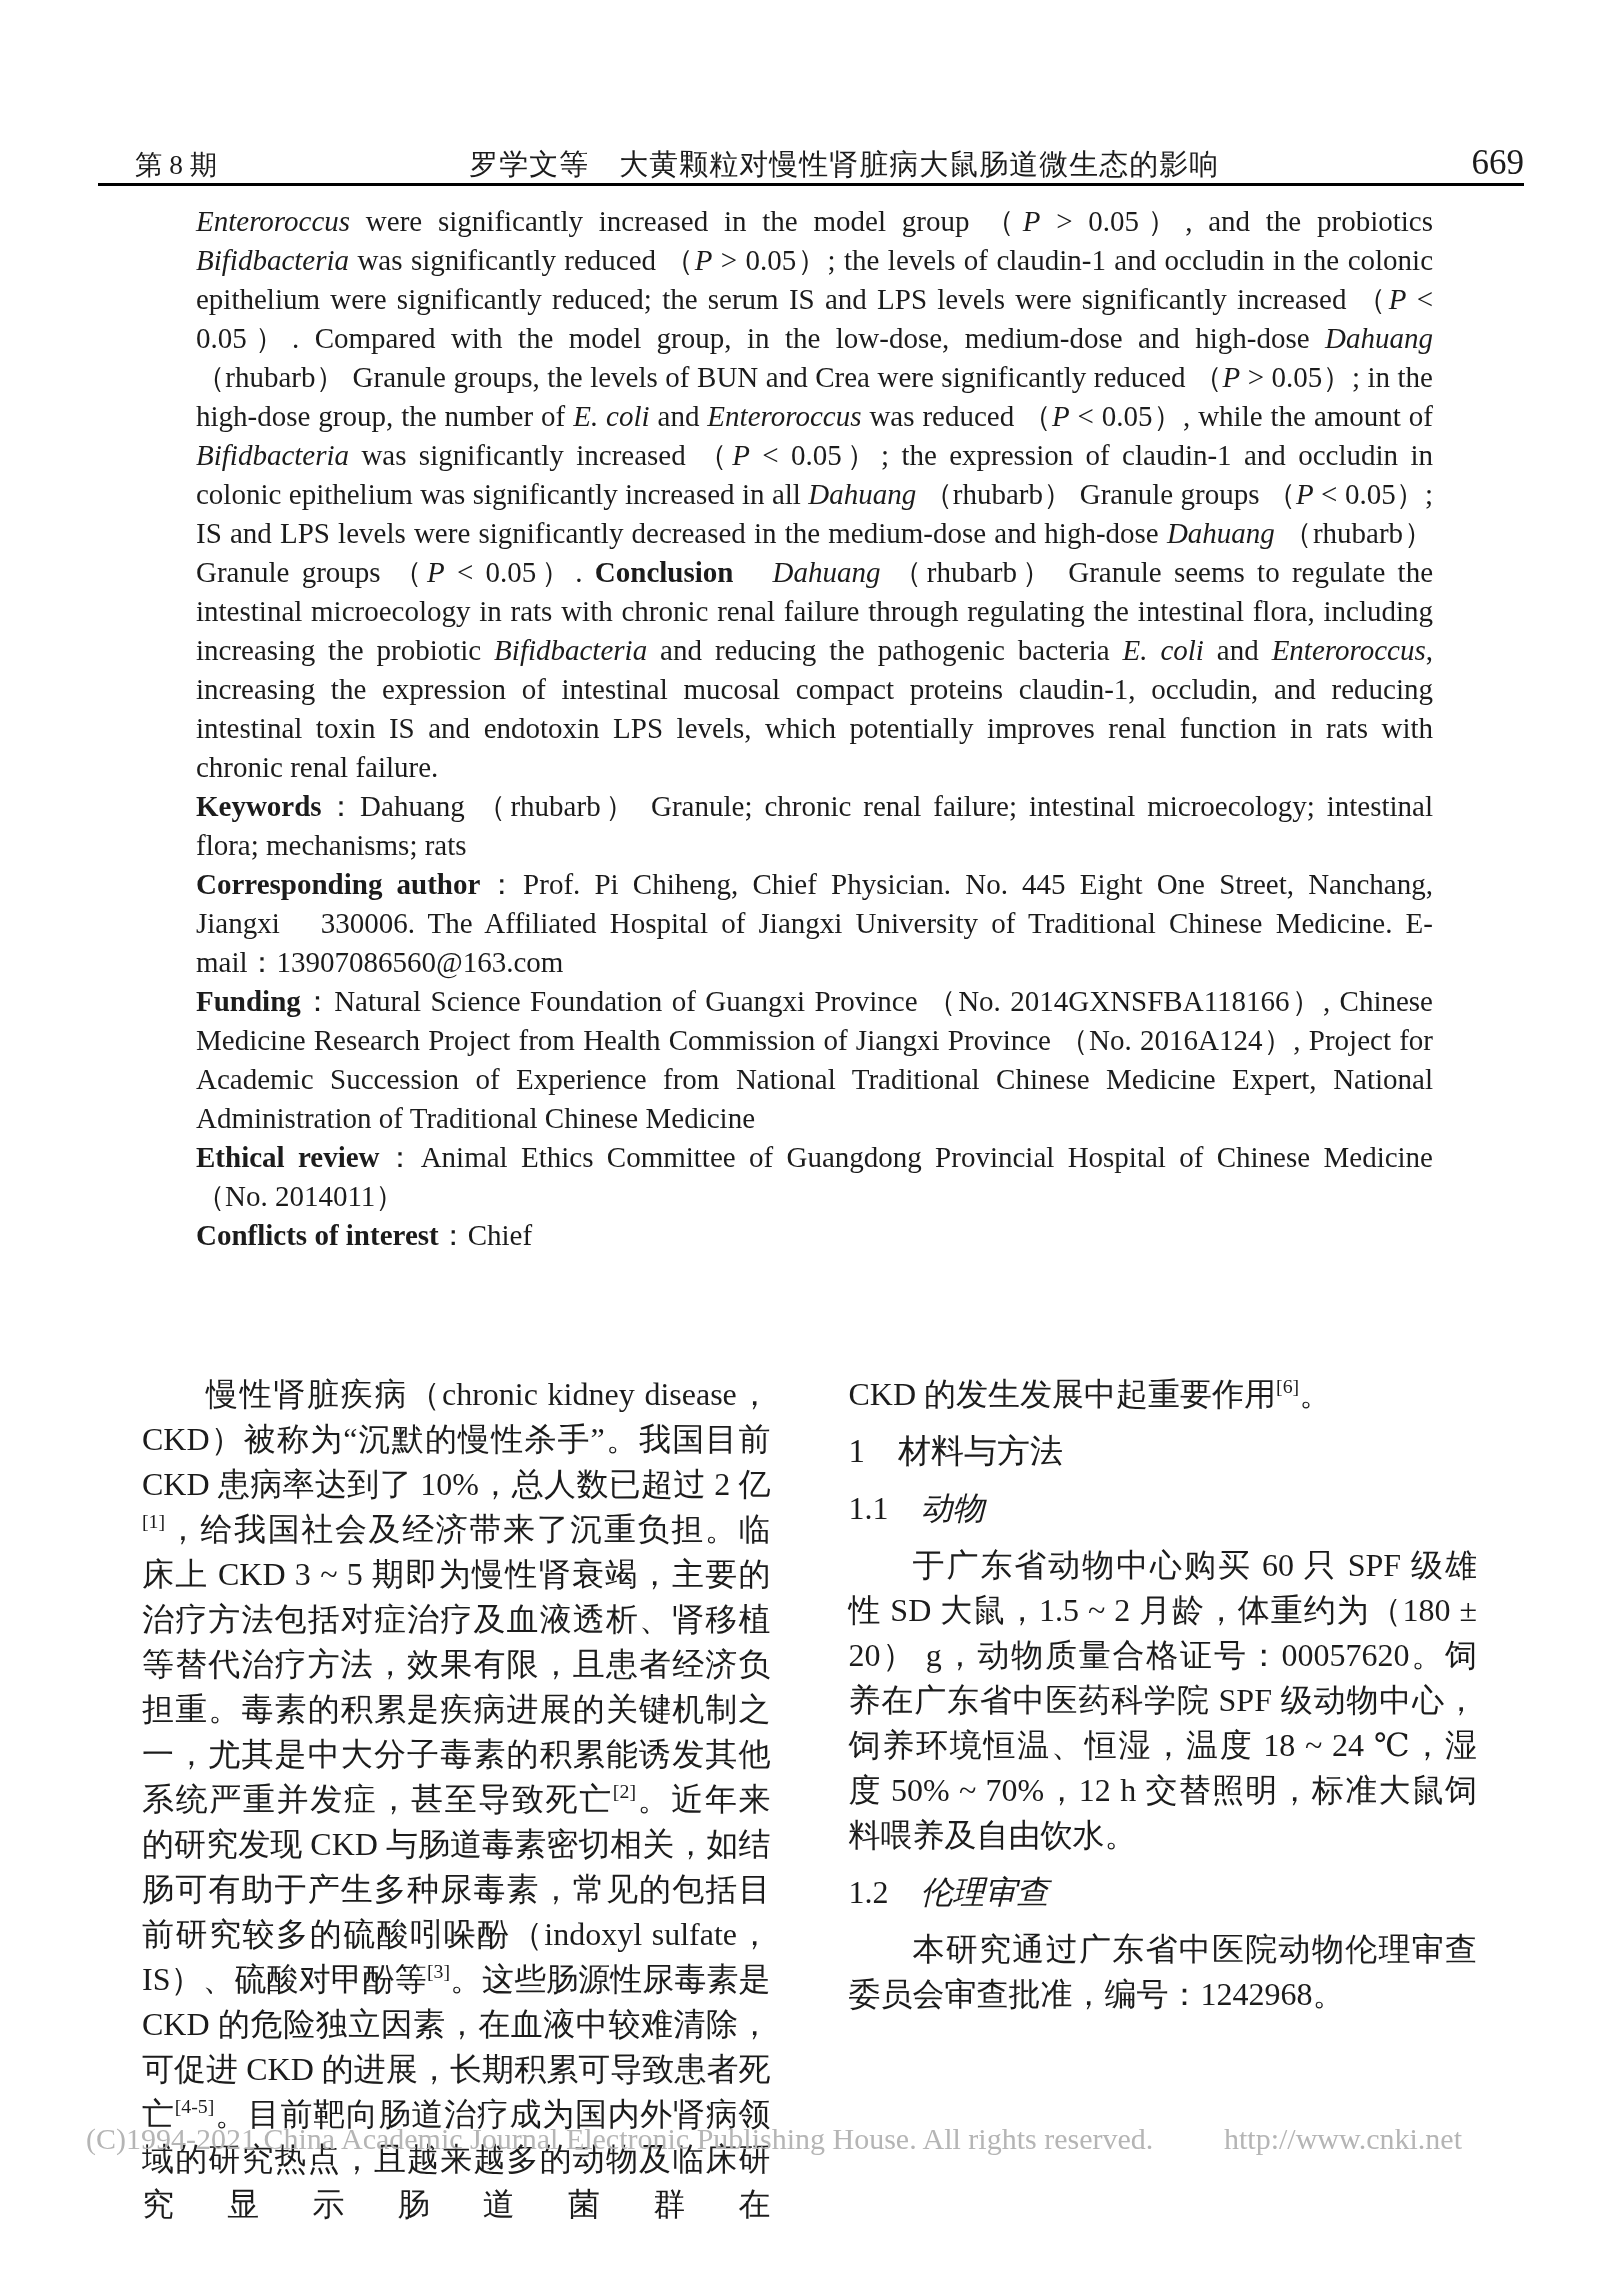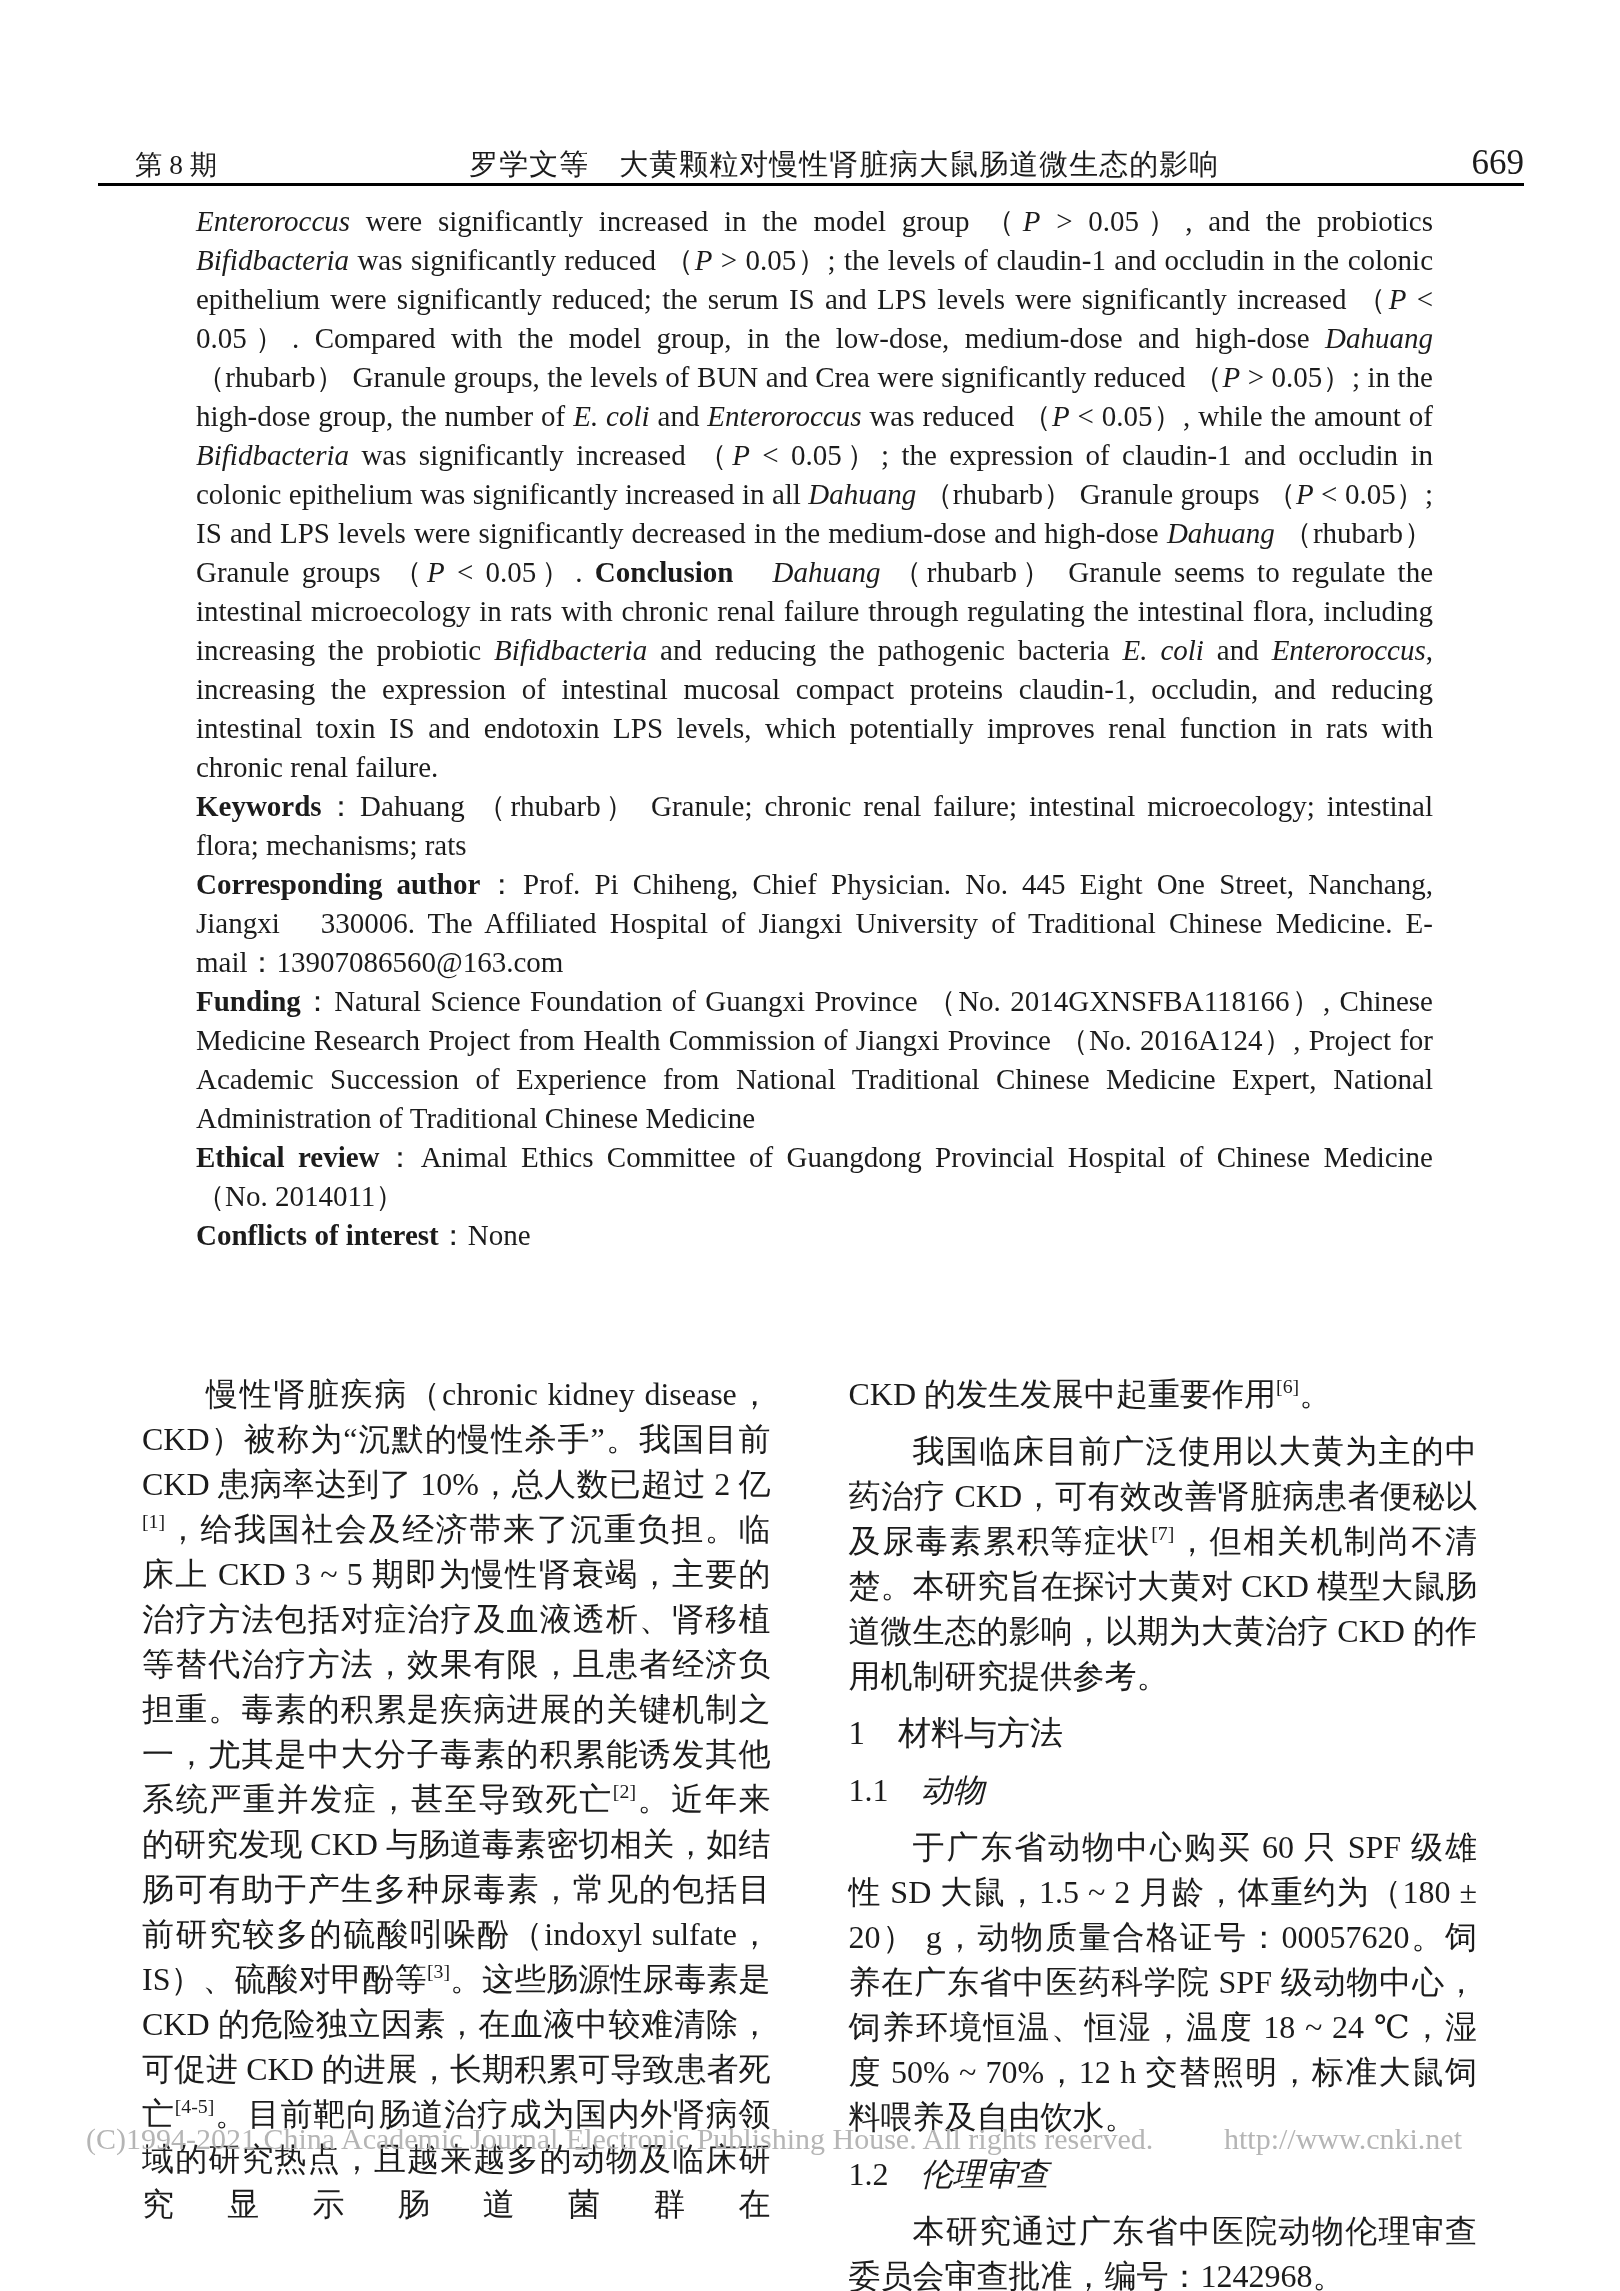--- a/index.html
+++ b/index.html
@@ -68,30 +68,29 @@
   </header>
 
   <div class="rule"></div>
 
   <section class="front">
     <p><i>Enteroroccus</i><span> were significantly increased in the model group （</span><i>P</i><span> &gt; 0.05）, and the probiotics </span><i>Bifidbacteria</i><span> was significantly reduced （</span><i>P</i><span> &gt; 0.05）; the levels of claudin-1 and occludin in the colonic epithelium were significantly reduced; the serum IS and LPS levels were significantly increased （</span><i>P</i><span> &lt; 0.05）. Compared with the model group, in the low-dose, medium-dose and high-dose </span><i>Dahuang</i><span> （rhubarb） Granule groups, the levels of BUN and Crea were significantly reduced （</span><i>P</i><span> &gt; 0.05）; in the high-dose group, the number of </span><i>E. coli</i><span> and </span><i>Enteroroccus</i><span> was reduced （</span><i>P</i><span> &lt; 0.05）, while the amount of </span><i>Bifidbacteria</i><span> was significantly increased （</span><i>P</i><span> &lt; 0.05）; the expression of claudin-1 and occludin in colonic epithelium was significantly increased in all </span><i>Dahuang</i><span> （rhubarb） Granule groups （</span><i>P</i><span> &lt; 0.05）; IS and LPS levels were significantly decreased in the medium-dose and high-dose </span><i>Dahuang</i><span> （rhubarb） Granule groups （</span><i>P</i><span> &lt; 0.05）. </span><b>Conclusion</b><span>　</span><i>Dahuang</i><span> （rhubarb） Granule seems to regulate the intestinal microecology in rats with chronic renal failure through regulating the intestinal flora, including increasing the probiotic </span><i>Bifidbacteria</i><span> and reducing the pathogenic bacteria </span><i>E. coli</i><span> and </span><i>Enteroroccus</i><span>, increasing the expression of intestinal mucosal compact proteins claudin-1, occludin, and reducing intestinal toxin IS and endotoxin LPS levels, which potentially improves renal function in rats with chronic renal failure.</span></p>
     <p><b>Keywords</b><span>：Dahuang （rhubarb） Granule; chronic renal failure; intestinal microecology; intestinal flora; mechanisms; rats</span></p>
     <p><b>Corresponding author</b><span>：Prof. Pi Chiheng, Chief Physician. No. 445 Eight One Street, Nanchang, Jiangxi　330006. The Affiliated Hospital of Jiangxi University of Traditional Chinese Medicine. E-mail：13907086560@163.com</span></p>
     <p><b>Funding</b><span>：Natural Science Foundation of Guangxi Province （No. 2014GXNSFBA118166）, Chinese Medicine Research Project from Health Commission of Jiangxi Province （No. 2016A124）, Project for Academic Succession of Experience from National Traditional Chinese Medicine Expert, National Administration of Traditional Chinese Medicine</span></p>
     <p><b>Ethical review</b><span>：Animal Ethics Committee of Guangdong Provincial Hospital of Chinese Medicine （No. 2014011）</span></p>
-    <p><b>Conflicts of interest</b><span>：None</span></p>
+    <p><b>Conflicts of interest</b><span>：Chief</span></p>
   </section>
 
   <section class="columns">
     <div class="col">
       <p class="indent just-last"><span>慢性肾脏疾病（chronic kidney disease，CKD）被称为“沉默的慢性杀手”。我国目前 CKD 患病率达到了 10%，总人数已超过 2 亿</span><sup>[1]</sup><span>，给我国社会及经济带来了沉重负担。临床上 CKD 3 ~ 5 期即为慢性肾衰竭，主要的治疗方法包括对症治疗及血液透析、肾移植等替代治疗方法，效果有限，且患者经济负担重。毒素的积累是疾病进展的关键机制之一，尤其是中大分子毒素的积累能诱发其他系统严重并发症，甚至导致死亡</span><sup>[2]</sup><span>。近年来的研究发现 CKD 与肠道毒素密切相关，如结肠可有助于产生多种尿毒素，常见的包括目前研究较多的硫酸吲哚酚（indoxyl sulfate，IS）、硫酸对甲酚等</span><sup>[3]</sup><span>。这些肠源性尿毒素是 CKD 的危险独立因素，在血液中较难清除，可促进 CKD 的进展，长期积累可导致患者死亡</span><sup>[4-5]</sup><span>。目前靶向肠道治疗成为国内外肾病领域的研究热点，且越来越多的动物及临床研究显示肠道菌群在</span></p>
     </div>
     <div class="col">
       <p><span>CKD 的发生发展中起重要作用</span><sup>[6]</sup><span>。</span></p>
-      <p class="indent"><span>我国临床目前广泛使用以大黄为主的中药治疗 CKD，可有效改善肾脏病患者便秘以及尿毒素累积等症状</span><sup>[7]</sup><span>，但相关机制尚不清楚。本研究旨在探讨大黄对 CKD 模型大鼠肠道微生态的影响，以期为大黄治疗 CKD 的作用机制研究提供参考。</span></p>
       <h3 class="h-num">1　材料与方法</h3>
       <h4 class="h-sub"><span>1.1</span><span>　</span><i>动物</i></h4>
       <p class="indent"><span>于广东省动物中心购买 60 只 SPF 级雄性 SD 大鼠，1.5 ~ 2 月龄，体重约为（180 ± 20） g，动物质量合格证号：00057620。饲养在广东省中医药科学院 SPF 级动物中心，饲养环境恒温、恒湿，温度 18 ~ 24 ℃，湿度 50% ~ 70%，12 h 交替照明，标准大鼠饲料喂养及自由饮水。</span></p>
       <h4 class="h-sub"><span>1.2</span><span>　</span><i>伦理审查</i></h4>
       <p class="indent"><span>本研究通过广东省中医院动物伦理审查委员会审查批准，编号：1242968。</span></p>
     </div>
   </section>
 
   <footer class="ftr">
     <span>(C)1994-2021 China Academic Journal Electronic Publishing House. All rights reserved.</span>

